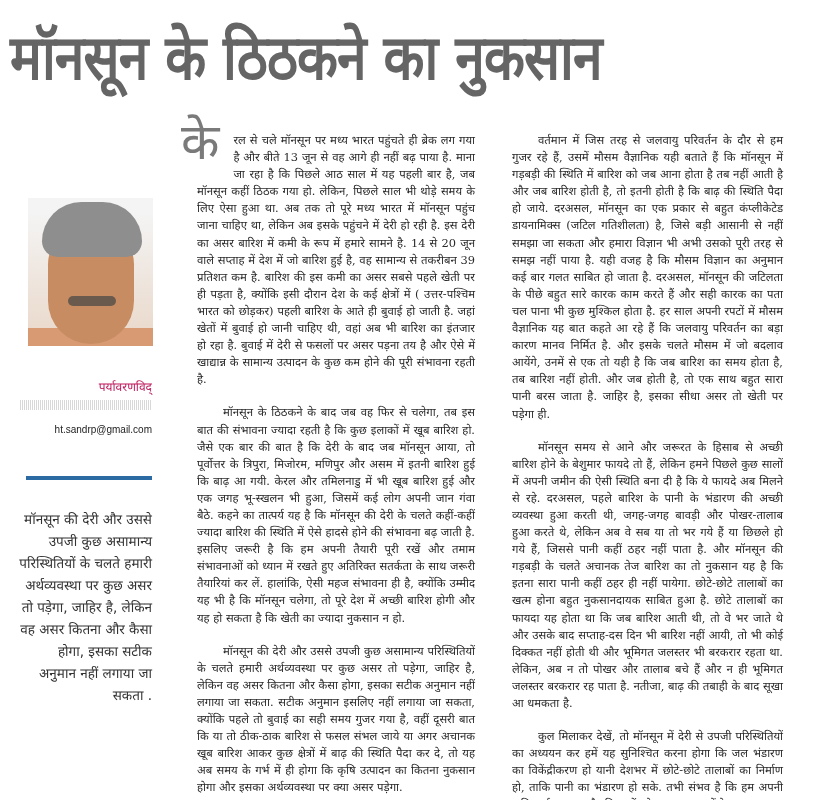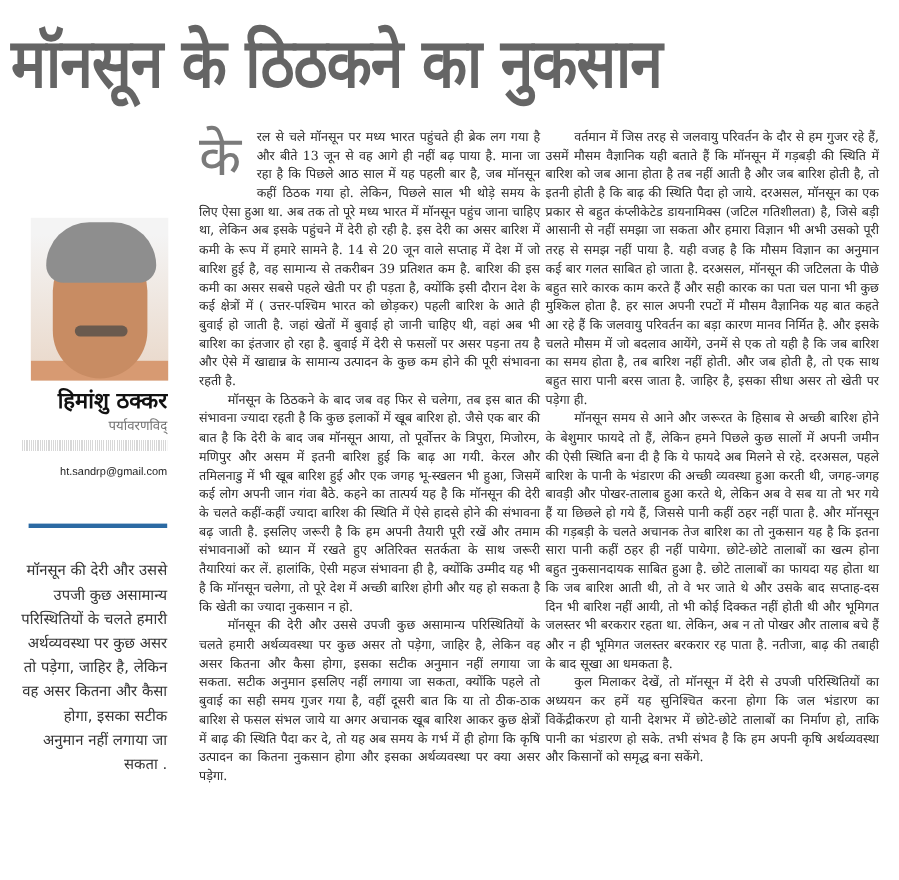--- a/index.html
+++ b/index.html
@@ -19,57 +19,56 @@
   .photo .hair { position: absolute; left: 14px; top: 4px; width: 100px; height: 55px; border-radius: 50px 50px 20px 20px; background: #8e8e8e; }
   .photo .face { position: absolute; left: 20px; top: 28px; width: 86px; height: 118px; border-radius: 40px 40px 45px 45px; background: #c88c63; }
   .photo .moustache { position: absolute; left: 40px; top: 98px; width: 48px; height: 10px; border-radius: 6px; background: #6a5a4e; }
   .photo .shirt { position: absolute; left: 0; top: 130px; width: 125px; height: 30px; background: #d79a72; }
   .author-name {
     position: absolute; left: 10px; top: 250px; width: 142px; text-align: right;
     font-family: "DejaVu Sans", sans-serif; font-weight: bold; font-size: 20px; color: #111;
   }
   .author-role {
     position: absolute; left: 10px; top: 278px; width: 142px; text-align: right;
-    font-family: "DejaVu Sans", sans-serif; font-size: 12px; color: #737373;
+    font-family: "DejaVu Sans", sans-serif; font-size: 12px; color: #be185d;
   }
   .dotted { position: absolute; left: 20px; top: 300px; width: 132px; height: 10px;
     background: repeating-linear-gradient(90deg, #d8d8d8 0 1px, #ffffff 1px 2px); }
   .email { position: absolute; left: 10px; top: 324px; width: 142px; text-align: right;
     font-family: Liberation Sans, sans-serif; font-size: 10px; color: #222; }
   .blue-rule { position: absolute; left: 26px; top: 134px; width: 126px; height: 4px; background: #2b6aa3; }
   .blue-rule { top: 376px; }
   .pullquote {
     position: absolute; left: 18px; top: 408px; width: 134px; text-align: right;
     font-family: "DejaVu Sans", sans-serif; font-size: 13.5px; line-height: 22px; color: #333;
   }
   .col {
     position: absolute; top: 116px; font-size: 11.4px; line-height: 17.1px; text-align: justify; color: #2a2a2a;
   }
-  .col p { margin: 0; }
+  .col p { margin: 16px; }
   .col p.indent { text-indent: 26px; }
   .col1 { left: 181px; width: 310px; }
   .col2 { left: 496px; width: 303px; }
   .dropcap {
     float: left; font-family: "DejaVu Sans", sans-serif; font-size: 50px; line-height: 48px;
     color: #7a7a7a; margin: 2px 14px 0 0; height: 50px;
   }
 </style>
 </head>
 <body>
 
 <div class="headline">मॉनसून के ठिठकने का नुकसान</div>
 
 <div class="left-col">
   <div class="photo">
     <div class="shirt"></div>
     <div class="face"></div>
     <div class="hair"></div>
     <div class="moustache"></div>
   </div>
-  <div class="author-name">हिमांशु ठक्कर</div>
   <div class="author-role">पर्यावरणविद्</div>
   <div class="dotted"></div>
   <div class="email">ht.sandrp@gmail.com</div>
   <div class="blue-rule"></div>
   <div class="pullquote">मॉनसून की देरी और उससे उपजी कुछ असामान्य परिस्थितियों के चलते हमारी अर्थव्यवस्था पर कुछ असर तो पड़ेगा, जाहिर है, लेकिन वह असर कितना और कैसा होगा, इसका सटीक अनुमान नहीं लगाया जा सकता .</div>
 </div>
 
 <div class="col col1">
   <span class="dropcap">के</span>
   <p>रल से चले मॉनसून पर मध्य भारत पहुंचते ही ब्रेक लग गया है और बीते 13 जून से वह आगे ही नहीं बढ़ पाया है. माना जा रहा है कि पिछले आठ साल में यह पहली बार है, जब मॉनसून कहीं ठिठक गया हो. लेकिन, पिछले साल भी थोड़े समय के लिए ऐसा हुआ था. अब तक तो पूरे मध्य भारत में मॉनसून पहुंच जाना चाहिए था, लेकिन अब इसके पहुंचने में देरी हो रही है. इस देरी का असर बारिश में कमी के रूप में हमारे सामने है. 14 से 20 जून वाले सप्ताह में देश में जो बारिश हुई है, वह सामान्य से तकरीबन 39 प्रतिशत कम है. बारिश की इस कमी का असर सबसे पहले खेती पर ही पड़ता है, क्योंकि इसी दौरान देश के कई क्षेत्रों में ( उत्तर-पश्चिम भारत को छोड़कर) पहली बारिश के आते ही बुवाई हो जाती है. जहां खेतों में बुवाई हो जानी चाहिए थी, वहां अब भी बारिश का इंतजार हो रहा है. बुवाई में देरी से फसलों पर असर पड़ना तय है और ऐसे में खाद्यान्न के सामान्य उत्पादन के कुछ कम होने की पूरी संभावना रहती है.</p>

